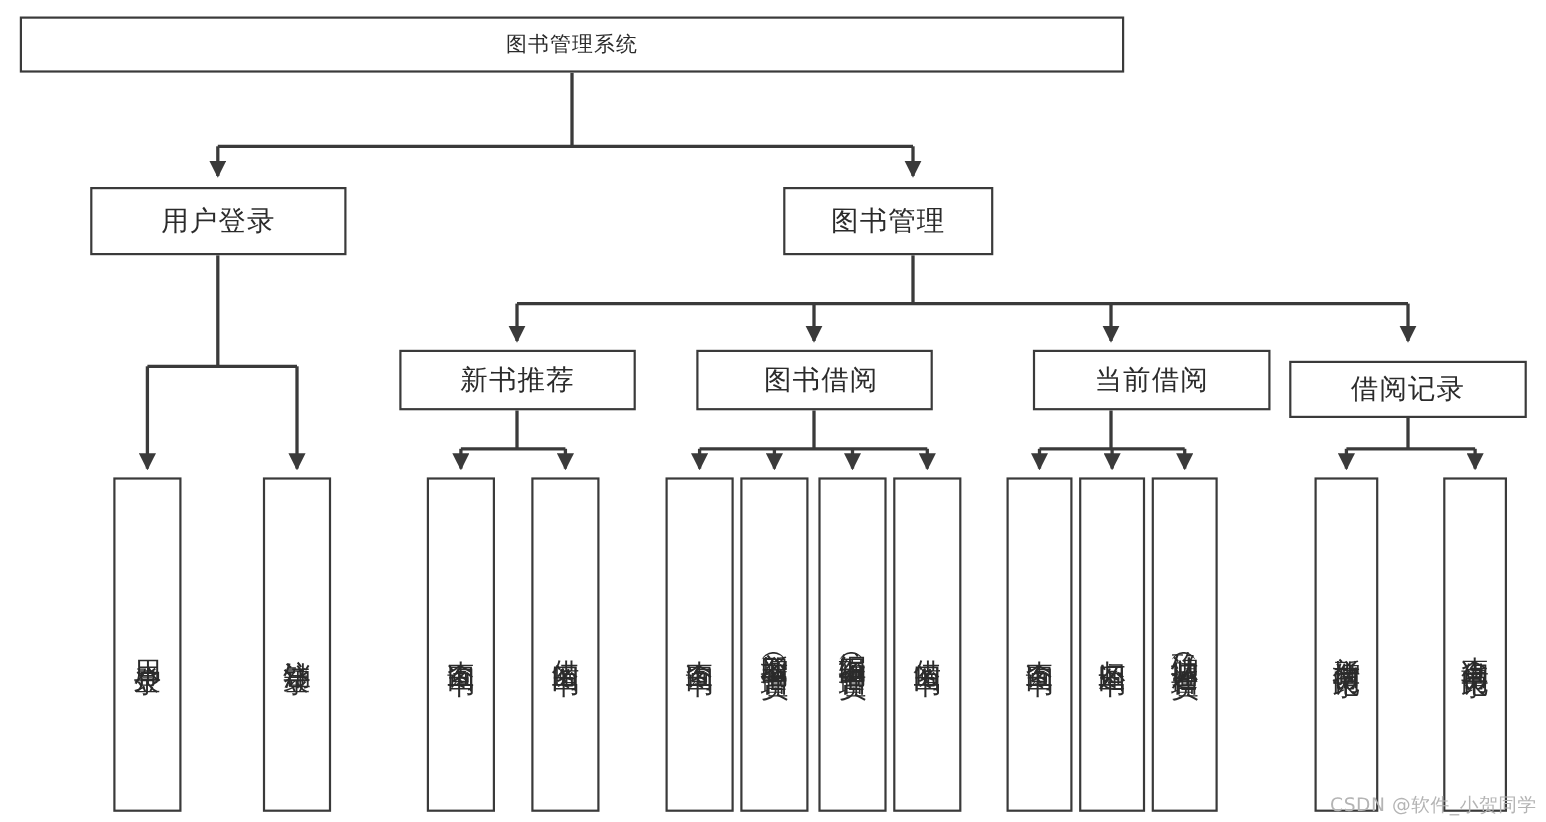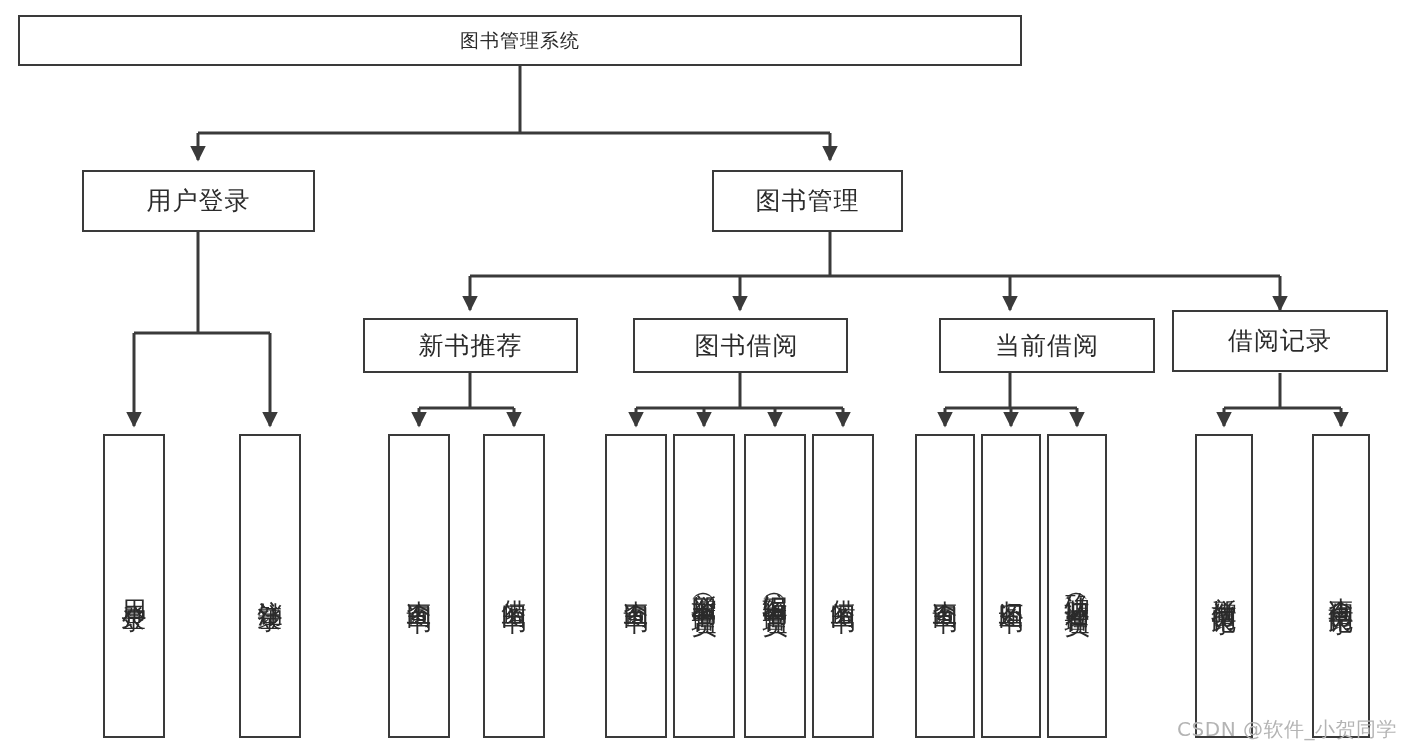--- a/index.html
+++ b/index.html
@@ -57,21 +57,21 @@
     text-orientation: upright;
     font-size: 25px;
     line-height: 1.0;
     letter-spacing: 3px;
     white-space: nowrap;
   }
   #watermark {
     position: absolute;
     right: 8px;
     bottom: 4px;
-    font-size: 20px;
+    font-size: 17px;
     color: #b4b4b4;
     letter-spacing: 0.5px;
     white-space: nowrap;
     pointer-events: none;
   }
 </style>
 </head>
 <body>
 
 <div id="canvas">
@@ -139,21 +139,21 @@
 
   <div class="node horiz" style="left:363px; top:318px; width:215px; height:55px;">
     <span class="label">新书推荐</span>
   </div>
   <div class="node horiz" style="left:633px; top:318px; width:215px; height:55px;padding-left:12px;">
     <span class="label">图书借阅</span>
   </div>
   <div class="node horiz" style="left:902px; top:318px; width:216px; height:55px;margin-left:37px;">
     <span class="label">当前借阅</span>
   </div>
-  <div class="node horiz" style="left:1172px; top:310px; width:216px; height:62px;">
+  <div class="node horiz" style="left:1172px; top:328px; width:216px; height:52px;">
     <span class="label">借阅记录</span>
   </div>
 
   <div class="node vert" style="left:103px; top:434px; width:62px; height:304px;">
     <span class="label">用户登录</span>
   </div>
   <div class="node vert" style="left:239px; top:434px; width:62px; height:304px;">
     <span class="label">注销登录</span>
   </div>
 

